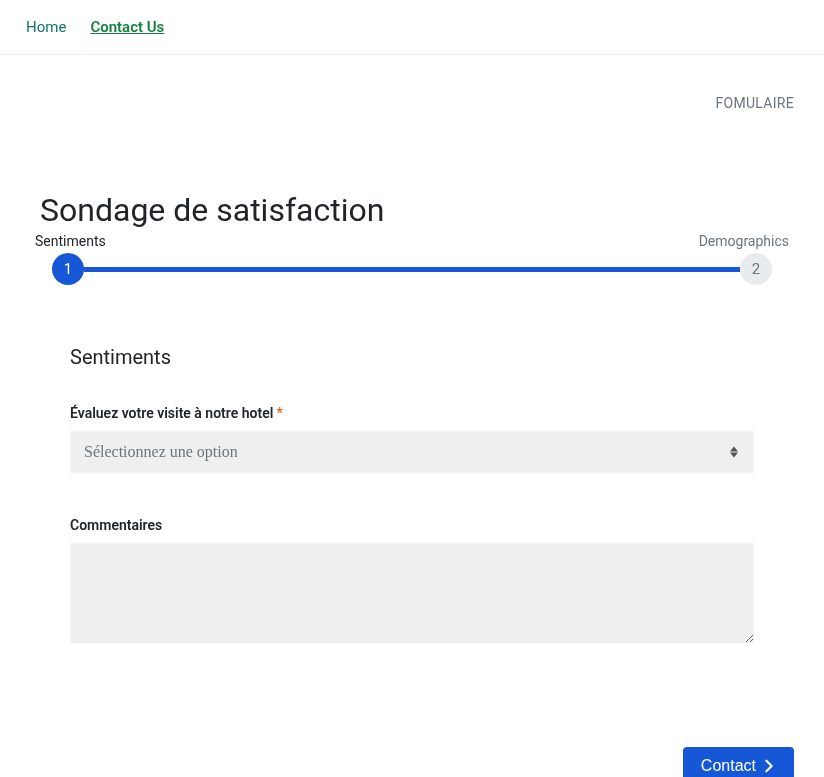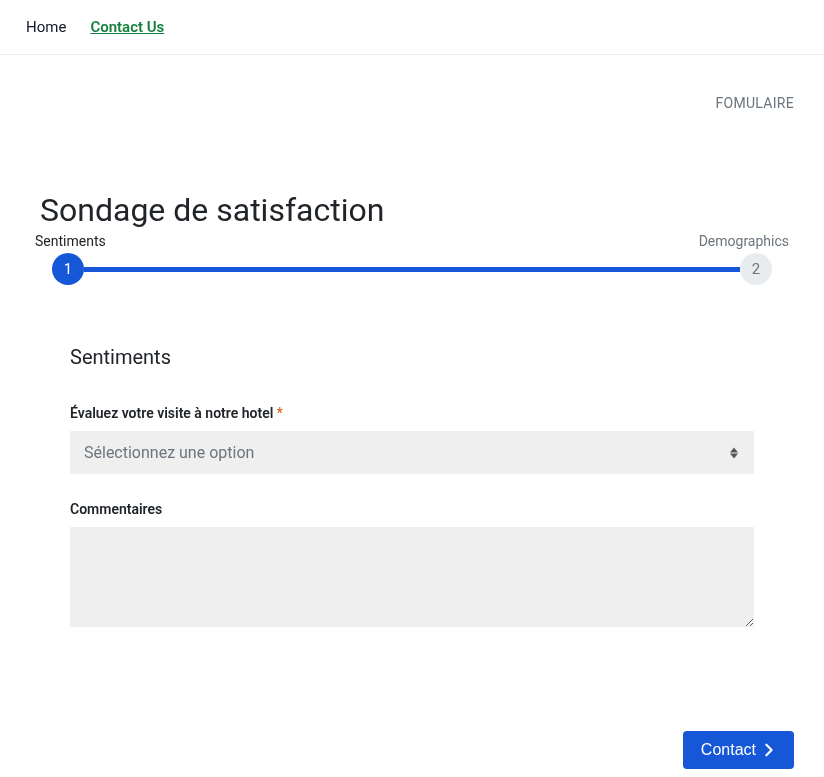--- a/index.html
+++ b/index.html
@@ -15,21 +15,21 @@
     }
     .top-nav {
       display: flex;
       gap: 24px;
       padding: 18px 26px;
       border-bottom: 1px solid #eee;
     }
     .top-nav a {
       text-decoration: none;
       font-size: 15px;
-      color: #0f172a;
+      color: #0f766e;
     }
     .top-nav a.active {
       color: #15803d;
       font-weight: 600;
       text-decoration: underline;
     }
     .container {
       padding: 40px 30px 30px 30px;
     }
     .breadcrumb {
@@ -101,21 +101,22 @@
       font-weight: 600;
       margin-bottom: 10px;
       display: block;
     }
     .required-star {
       color: #e55300;
       font-weight: 400;
     }
     .select-wrap {
       position: relative;
-      margin-bottom: 27px;
+      margin-bottom: 44px;
+      font-family: Liberation Serif, serif;
     }
     .select-field {
       width: 100%;
       background: #efefef;
       border: none;
       padding: 12px 40px 12px 14px;
       font-size: 16px;
       color: #6c757d;
       appearance: none;
       -webkit-appearance: none;

